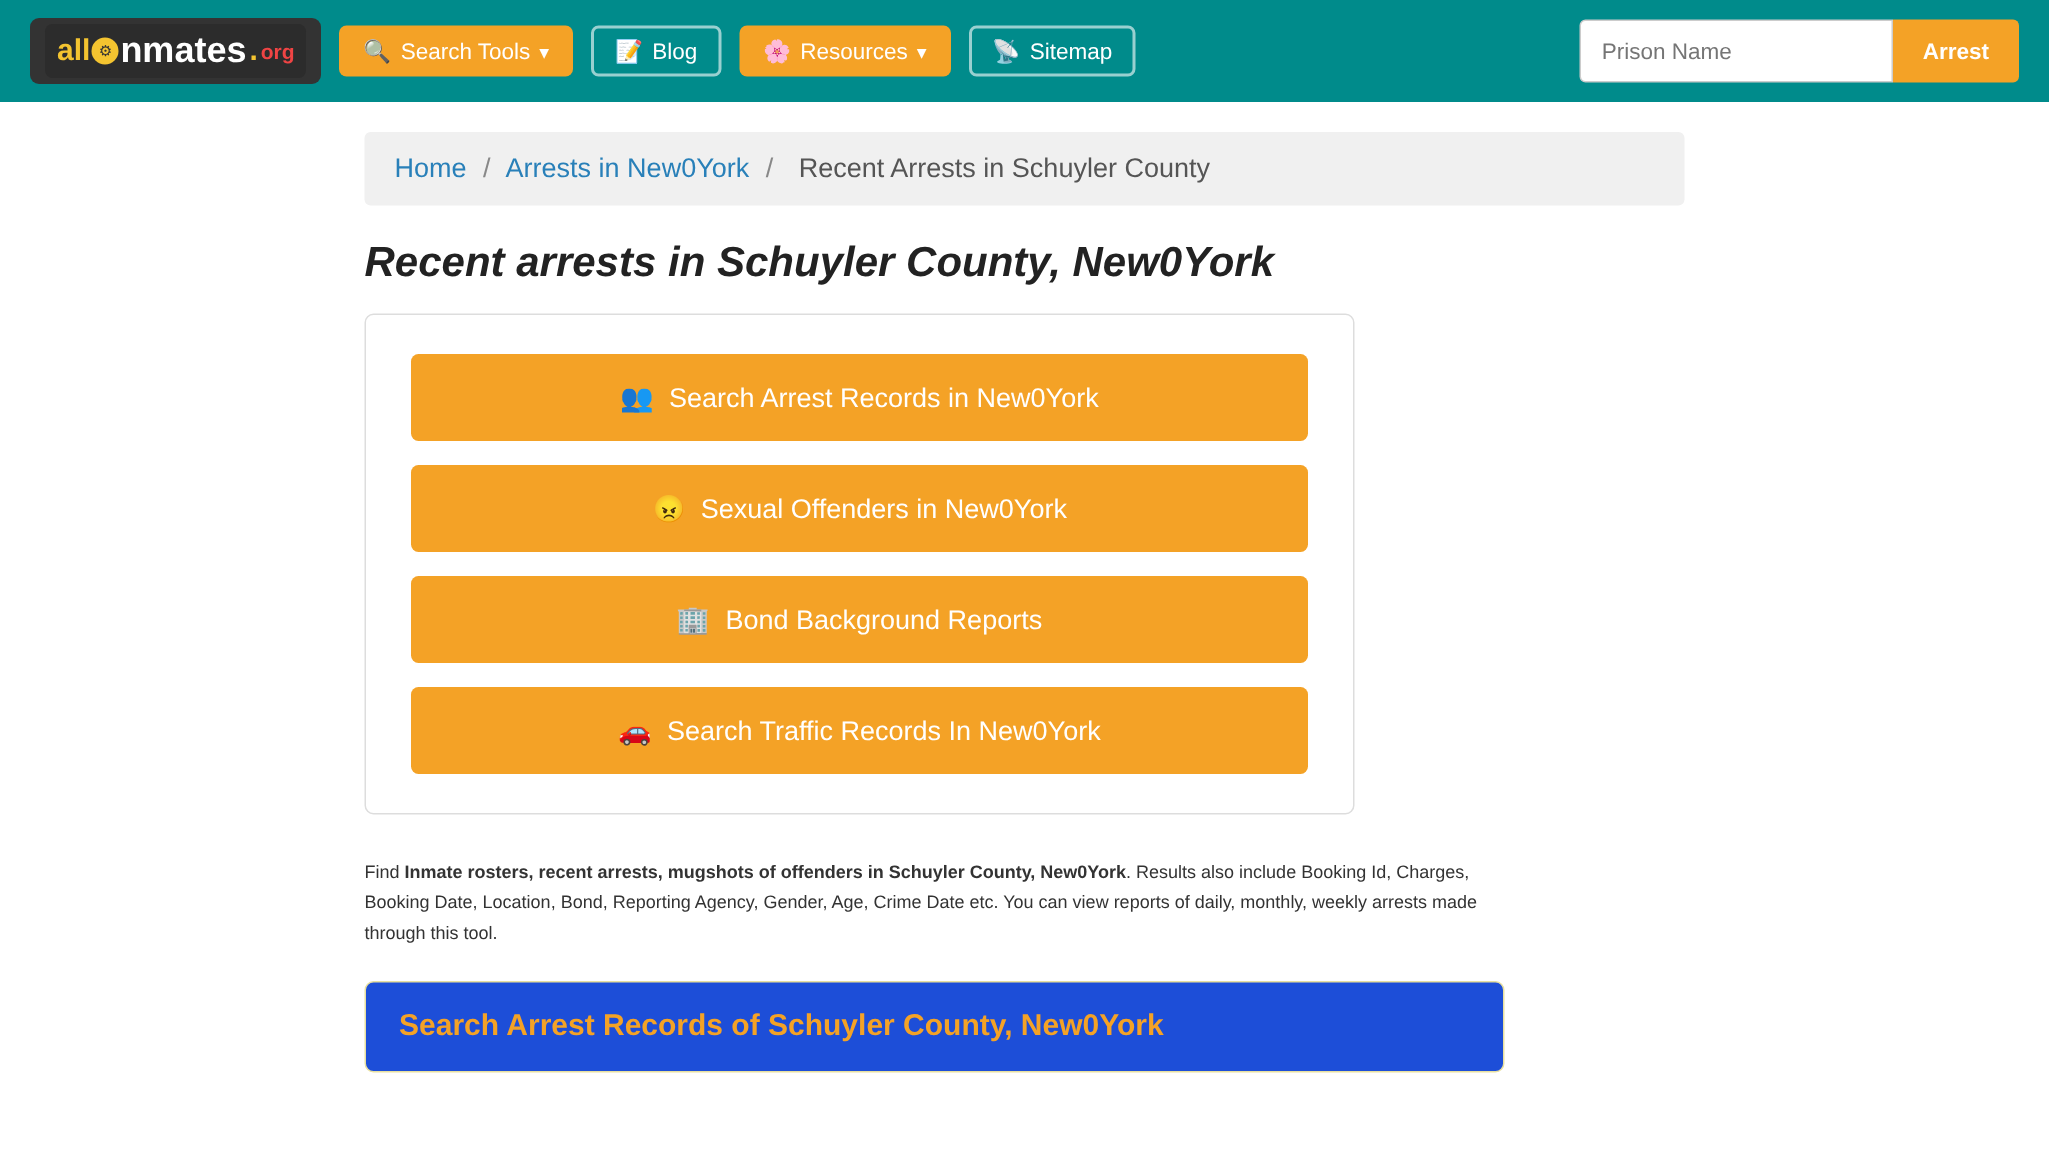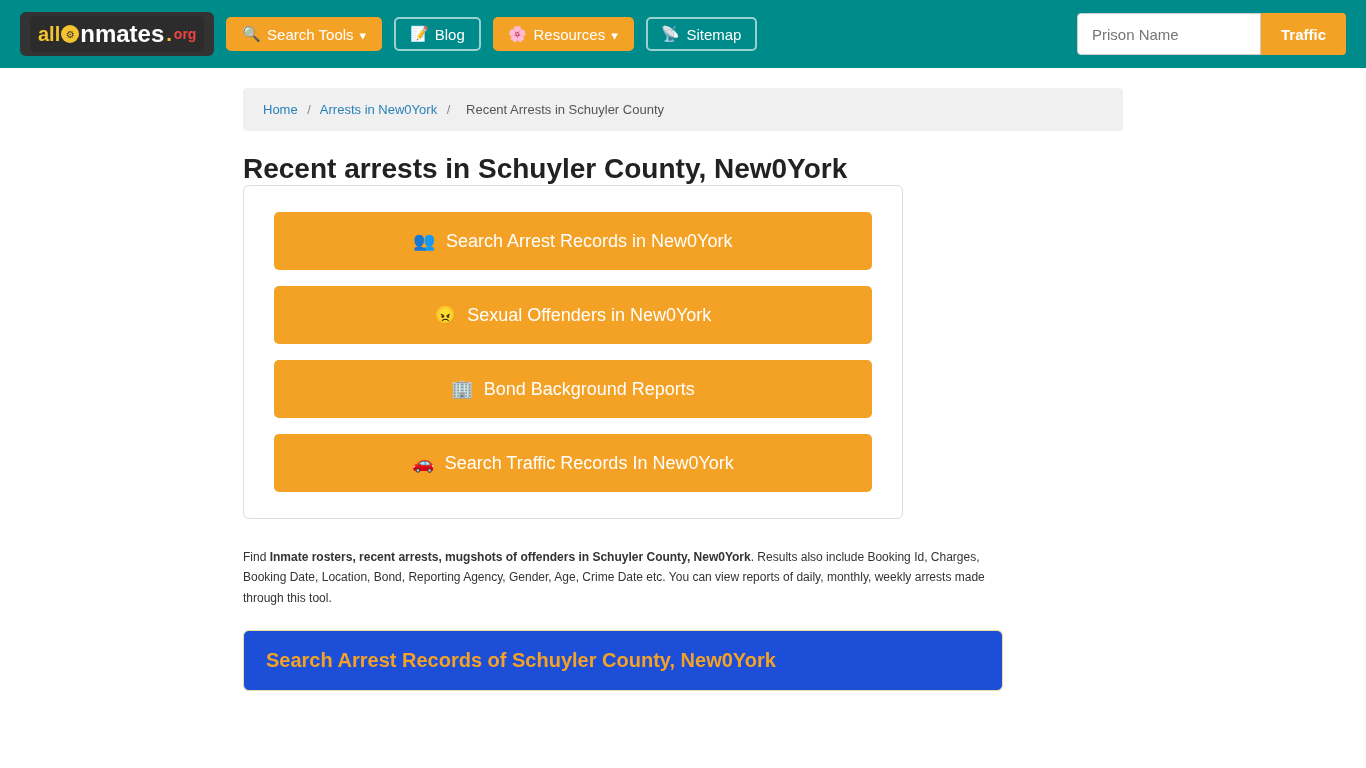--- a/index.html
+++ b/index.html
@@ -57,21 +57,21 @@
       display: flex;
       align-items: center;
       gap: 0;
     }
     .prison-input {
       padding: 9px 14px;
       font-size: 15px;
       border: 1px solid #ccc;
       border-radius: 4px 0 0 4px;
       outline: none;
-      width: 184px;
+      width: 209px;
       height: 42px;
     }
     .prison-search-btn {
       background: #f4a226;
       color: #fff;
       border: none;
       border-radius: 0 4px 4px 0;
       padding: 9px 20px;
       font-size: 15px;
       font-weight: bold;
@@ -85,31 +85,33 @@
       margin: 0 auto;
       padding: 20px 20px;
     }
 
     
     .breadcrumb {
       background: #f0f0f0;
       padding: 14px 20px;
       border-radius: 4px;
       margin-bottom: 22px;
-      font-size: 13px;
+      font-size: 18px;
     }
     .breadcrumb a { color: #2980b9; text-decoration: none; }
     .breadcrumb span { color: #888; margin: 0 6px; }
     .breadcrumb .current { color: #555; }
 
     
     .page-title {
       font-size: 28px;
       font-weight: bold;
       color: #222;
+      margin-bottom: 18px;
+      font-style: italic;
     }
 
     
     .action-card {
       border: 1px solid #ddd;
       border-radius: 6px;
       padding: 26px 30px;
       background: #fff;
       margin-bottom: 28px;
       display: flex;
@@ -194,21 +196,21 @@
   <button class="nav-btn-teal" style="background:transparent; border:2px solid rgba(255,255,255,0.6);">
     <span>📡</span>
     <span>Sitemap</span>
   </button>
 
   <div class="header-spacer"></div>
 
   <div class="prison-search">
     <input class="prison-input" type="text" placeholder="Prison Name" style="">
     <button class="prison-search-btn">
-      <span>Traffic</span>
+      <span>Arrest</span>
     </button>
   </div>
 </header>
 
 <main class="content-wrap">
 
   <nav class="breadcrumb">
     <a href="#">Home</a>
     <span>/</span>
     <a href="#">Arrests in New0York</a>

